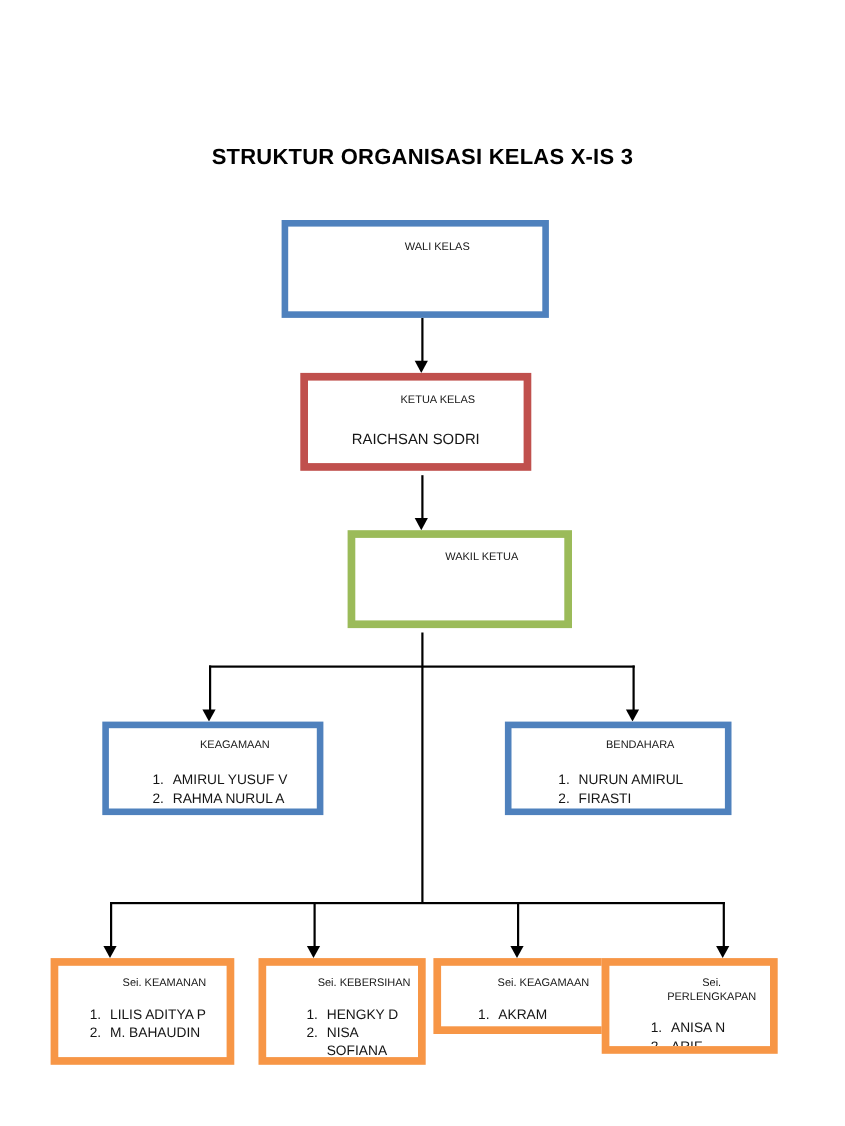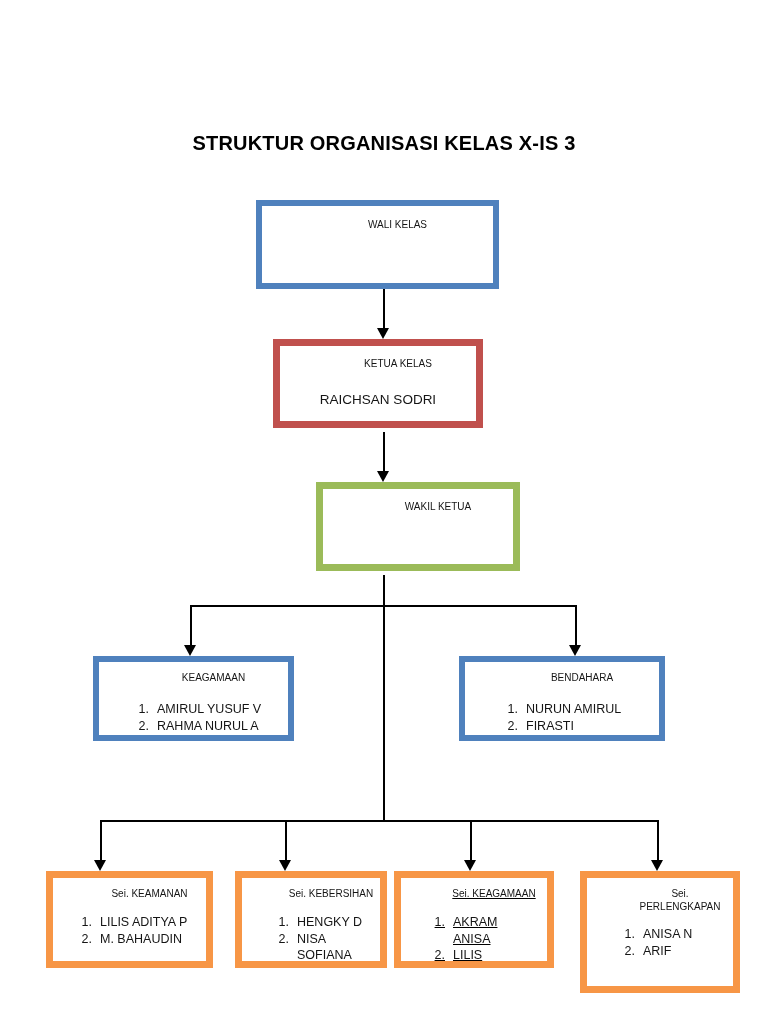--- a/index.html
+++ b/index.html
@@ -232,37 +232,37 @@
           <span class="li-text">HENGKY D</span>
         </li>
         <li>
           <span class="li-num">2.</span>
           <span class="li-text" style="max-width:72px;">NISA SOFIANA</span>
         </li>
       </ul>
     </div>
   </div>
 
-  <div class="node c-orange" style="left:394px; top:871px; width:160px; height:97px; border-width:7px;text-decoration:underline;">
+  <div class="node c-orange" style="left:394px; top:871px; width:160px; height:69px; border-width:7px;">
     <div class="node-inner" style="padding-top:9px;">
       <div class="node-title">Sei. KEAGAMAAN</div>
       <ul class="node-list" style="margin-top:14px; padding-left:22px;">
         <li>
           <span class="li-num">1.</span>
           <span class="li-text" style="max-width:66px;">AKRAM ANISA</span>
         </li>
         <li>
           <span class="li-num">2.</span>
           <span class="li-text">LILIS</span>
         </li>
       </ul>
     </div>
   </div>
 
-  <div class="node c-orange" style="left:580px; top:871px; width:160px; height:122px; border-width:7px;">
+  <div class="node c-orange" style="left:547px; top:871px; width:160px; height:87px; border-width:7px;">
     <div class="node-inner" style="padding-top:9px;">
       <div class="node-title">Sei.
 PERLENGKAPAN</div>
       <ul class="node-list" style="margin-top:13px; padding-left:26px;">
         <li>
           <span class="li-num">1.</span>
           <span class="li-text">ANISA N</span>
         </li>
         <li>
           <span class="li-num">2.</span>

